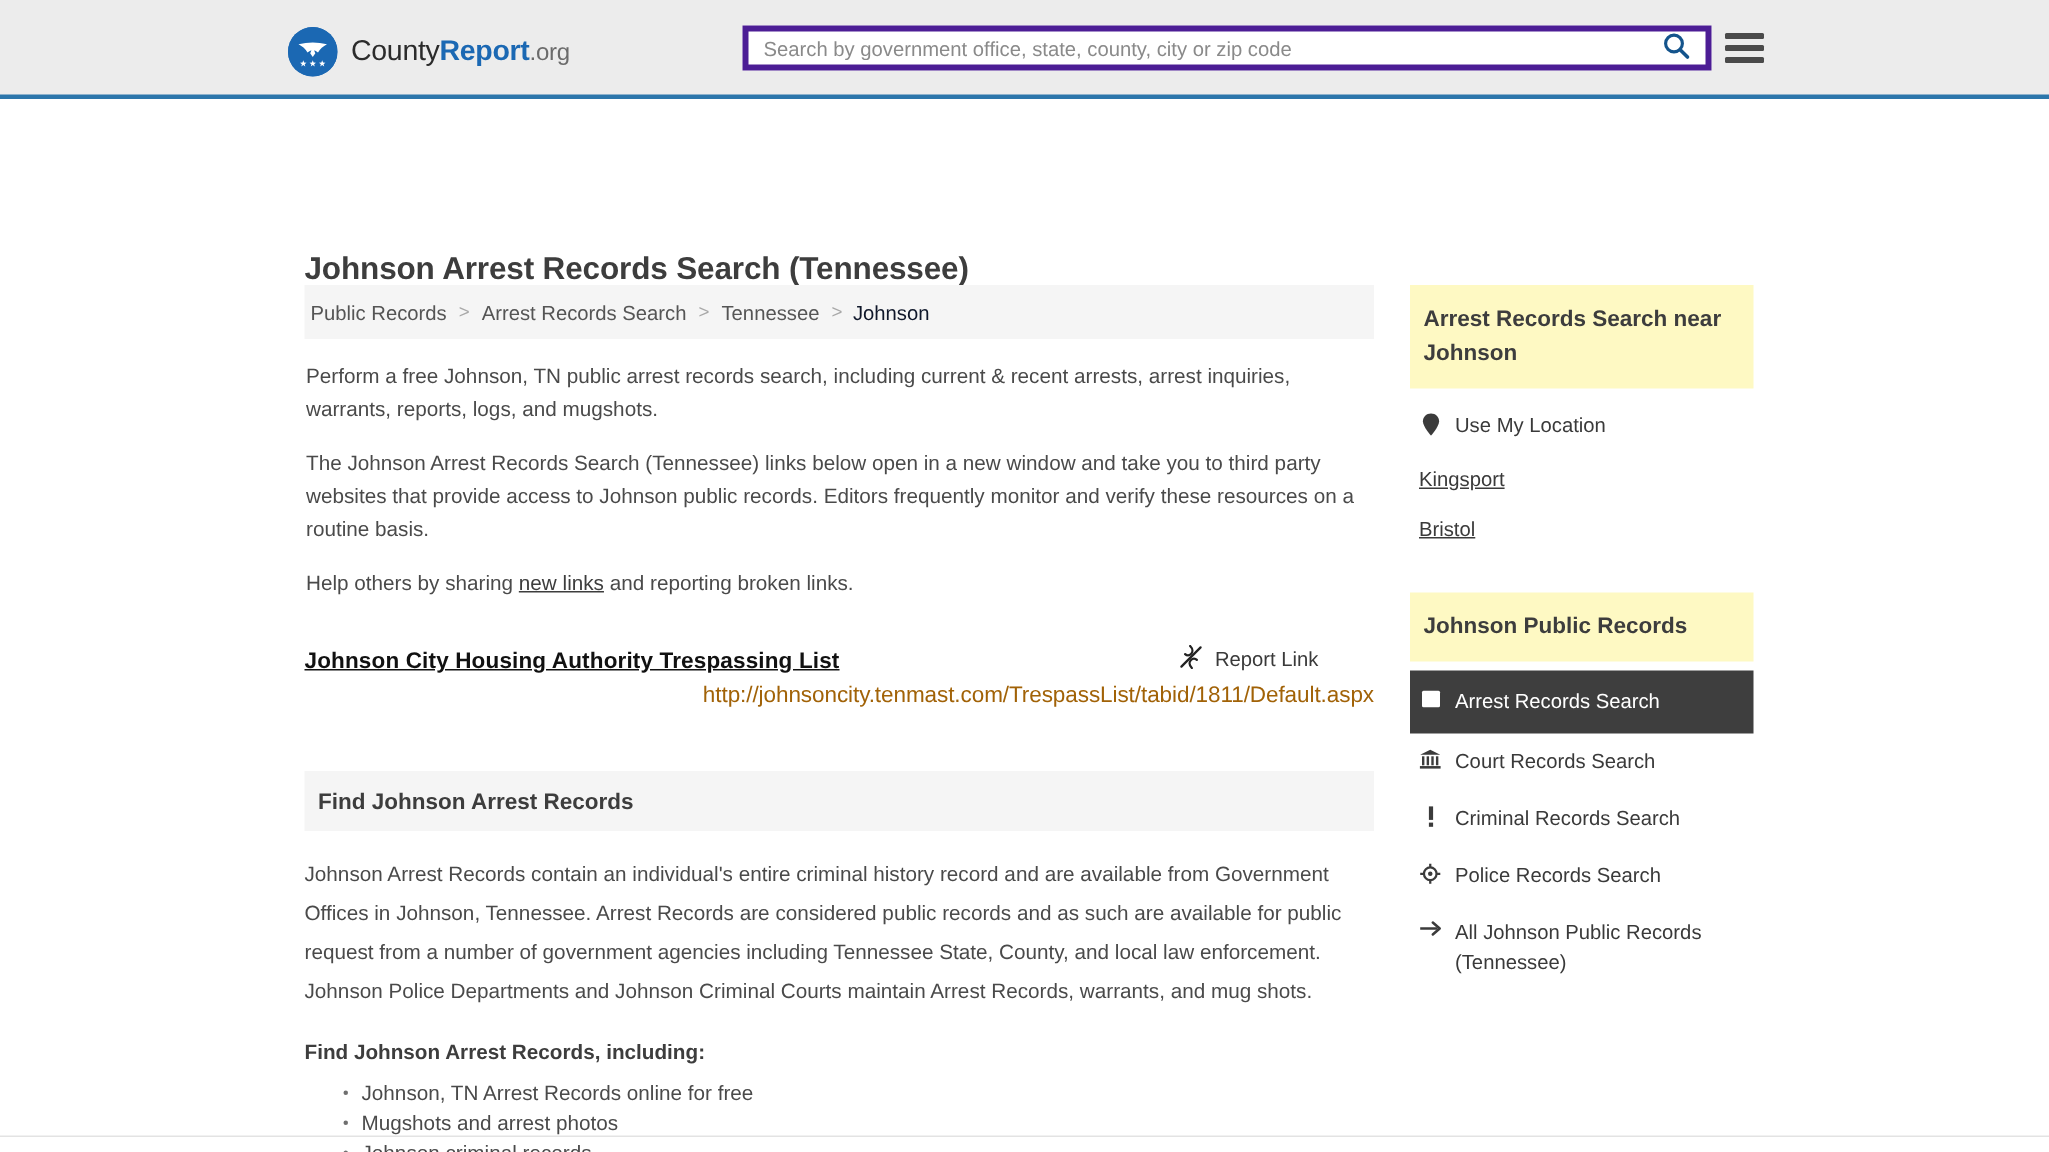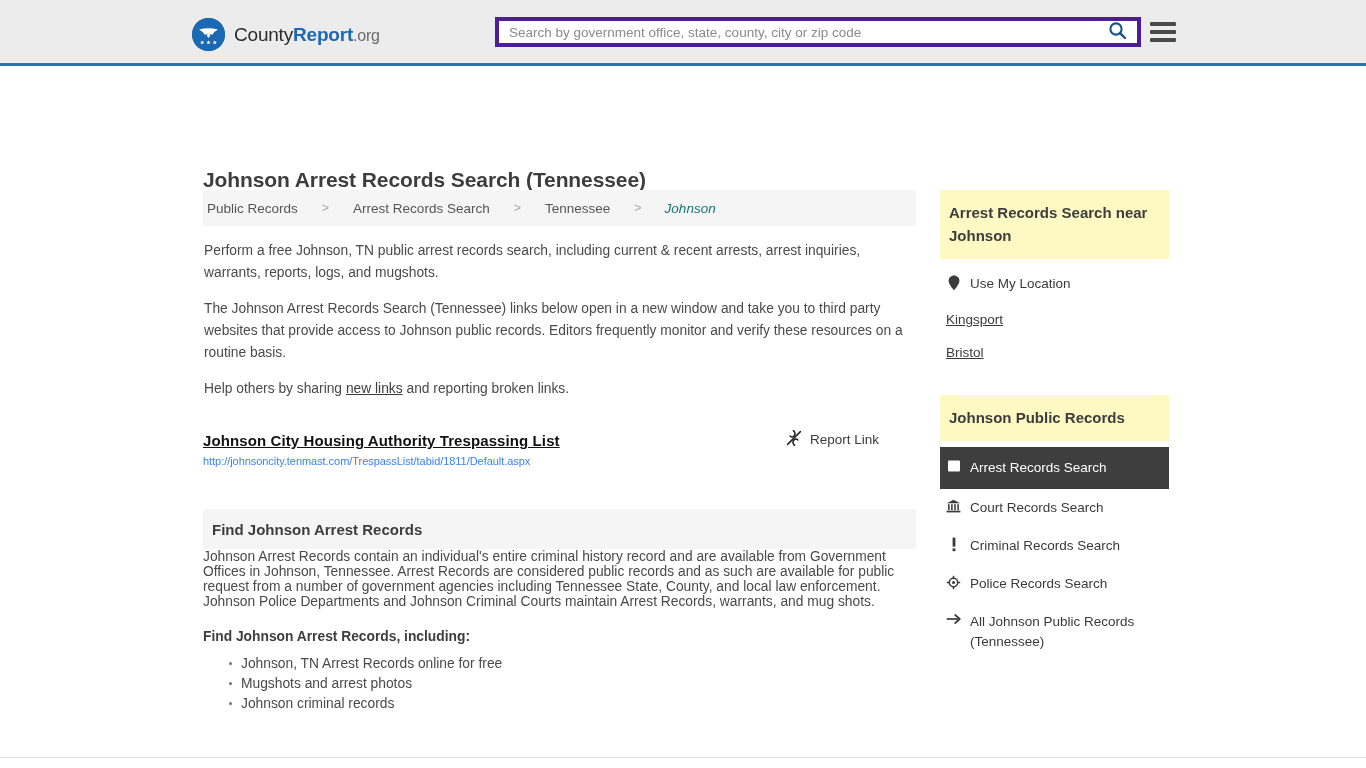--- a/index.html
+++ b/index.html
@@ -108,29 +108,29 @@
     position: absolute;
     left: 203px; top: 124px;
     width: 713px;
   }
   .breadcrumb {
     background: #f5f5f5;
     height: 36px;
     display: flex; align-items: center;
     padding: 0 0 0 3px;
     font-size: 13.5px;
-    gap: 16px;
+    gap: 0;
   }
   .breadcrumb a {
     color: #555555;
     text-decoration: none;
     padding: 0 1px;
   }
   .breadcrumb .sep { color: #a8a8a8; padding: 0 7px; font-size: 12.5px; }
-  .breadcrumb .cur { color: #0f766e; font-style: italic; }
+  .breadcrumb .cur { color: #0f172a; }
 
   .para {
     margin: 14px 0 0 1px;
     font-size: 13.8px;
     line-height: 22px;
     color: #4a4a4a;
   }
   .para a { color: #3d3d3d; text-decoration: underline; }
 
   .result { margin-top: 28px; position: relative; }
@@ -148,45 +148,47 @@
     color: #3a3a3a;
     text-decoration: none;
     white-space: nowrap;
     margin-right: 37px;
     margin-top: 2px;
     cursor: pointer;
   }
   .result-url {
     display: block;
     margin-top: 6px;
-    font-size: 11px;
-    color: #3b82f6;
+    font-size: 15px;
+    color: #a16207;
     text-decoration: none;
     letter-spacing: -0.05px;
+    text-align: right;
   }
   .result-desc {
     margin-top: 5px;
     font-size: 13.8px;
     color: #4a4a4a;
     line-height: 21px;
   }
 
   .section-head {
     margin-top: 42px;
     background: #f5f5f5;
     height: 40px;
     display: flex; align-items: center;
     padding-left: 9px;
     font-size: 15px;
     font-weight: bold;
     color: #3d3d3d;
   }
   .section-body {
+    margin-top: 16px;
     font-size: 13.8px;
-    line-height: 15px;
+    line-height: 26px;
     color: #4a4a4a;
   }
   .list-lead {
     margin-top: 20px;
     font-size: 13.8px;
     font-weight: bold;
     color: #3d3d3d;
   }
   ul.bullets {
     margin: 10px 0 0 0;

